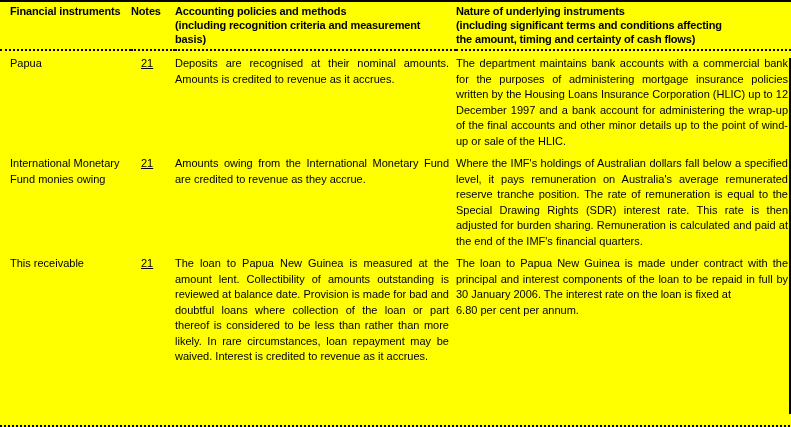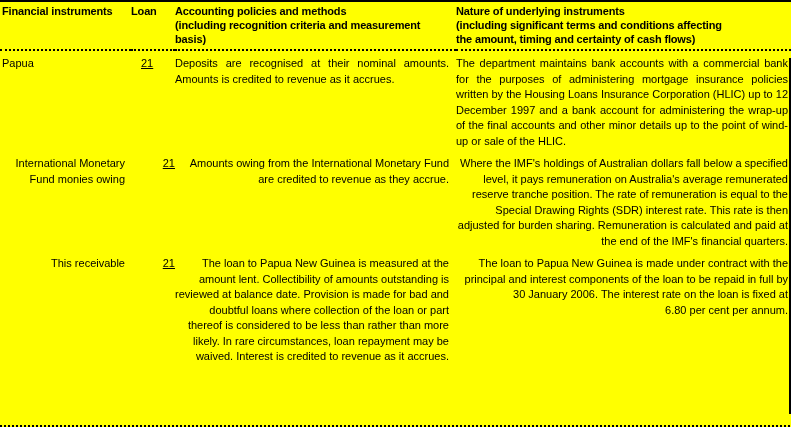--- a/index.html
+++ b/index.html
@@ -12,37 +12,37 @@
     background:#ffff00;
     color:#000;
     border-top:2px solid #000;
     font-size:11px;
     overflow:hidden;
   }
   .tbl { display:table; width:791px; table-layout:fixed; }
   .trow { display:table-row; }
   .tcell { display:table-cell; vertical-align:top; }
 
-  .c1 { width:131px; padding-left:2px; padding-right:6px;margin-top:27px; }
+  .c1 { width:131px; padding-left:10px; padding-right:6px;margin-top:27px; }
   .c2 { width:44px; }
   .c3 { width:281px; padding-right:7px; }
   .c4 { width:335px; padding-right:3px;margin-left:48px; }
 
   .thead .tcell {
     font-weight:bold;
     line-height:14px;
     letter-spacing:-0.15px;
     padding-top:2px; padding-bottom:3px;
     border-bottom:2px dotted #000;
     white-space:pre-line;
   }
 
   .body-cell { line-height:15.5px; }
   .rowpad-sm .tcell { padding-top:5px; }
-  .rowpad-md .tcell { padding-top:7px;text-align:right; }
+  .rowpad-md .tcell { padding-top:7px; }
 
   .section-title { font-weight:bold; }
   .just { text-align:justify; white-space:pre-line; }
   .num { padding-left:10px;text-decoration:underline; }
 
   .right-border {
     position:absolute; top:56px; bottom:13px; right:0;
     width:2px; background:#000;
   }
   .bottom-line {
@@ -52,21 +52,21 @@
 </style>
 </head>
 <body>
 
 <div class="doc">
 
   <div class="tbl">
 
     <div class="trow thead">
       <div class="tcell c1">Financial instruments</div>
-      <div class="tcell c2">Loan</div>
+      <div class="tcell c2">Notes</div>
       <div class="tcell c3">Accounting policies and methods
 (including recognition criteria and measurement
 basis)</div>
       <div class="tcell c4">Nature of underlying instruments
 (including significant terms and conditions affecting
 the amount, timing and certainty of cash flows)</div>
     </div>
 
 
     <div class="trow rowpad-sm">

